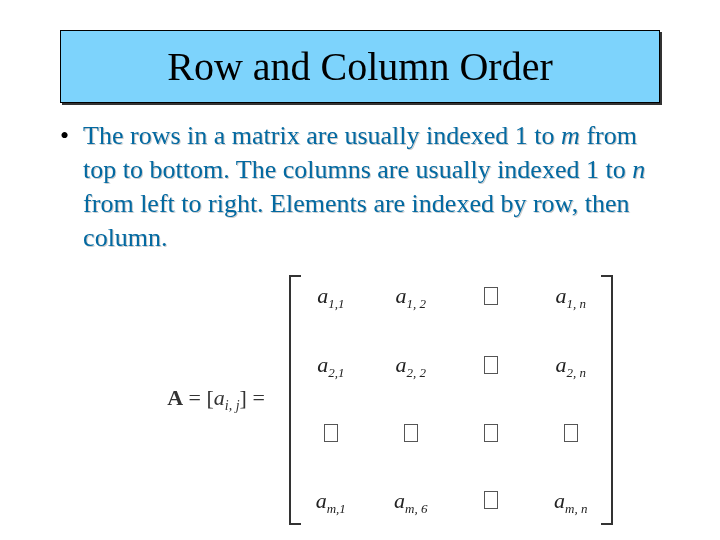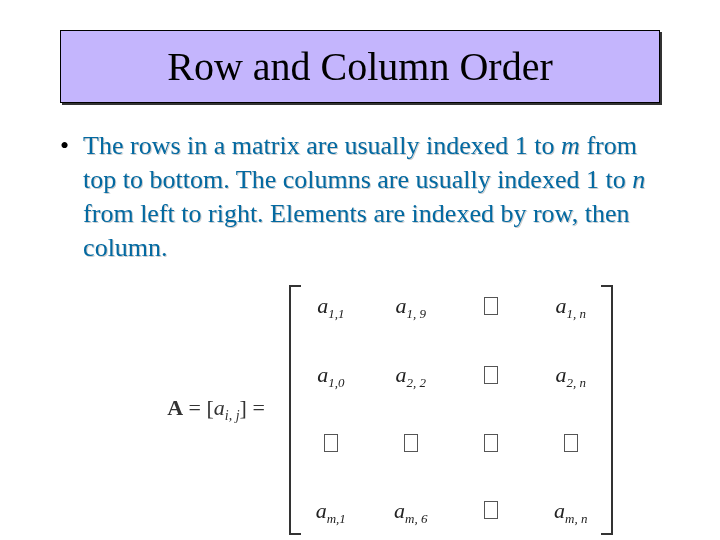--- a/index.html
+++ b/index.html
@@ -11,25 +11,25 @@
     position: relative;
     overflow: hidden;
   }
   .slide {
     width: 720px;
     height: 540px;
     position: relative;
     padding: 30px 40px;
   }
   .title-box {
-    background: #c4b5fd;
+    background: #7dd3fc;
     border: 1px solid #000;
     box-shadow: 2px 2px 0 #333;
     padding: 12px 20px;
-    margin: 0 auto 26px auto;
+    margin: 0 auto 16px auto;
     width: 600px;
     text-align: center;
   }
   .title {
     font-size: 40px;
     font-weight: normal;
     color: #000;
   }
   .bullet-row {
     display: flex;
@@ -135,25 +135,25 @@
 
   <div class="formula">
     <span class="lhs">
       <span class="bold">A</span><span> = [</span><span class="ital">a</span><span class="sub">i, j</span><span>] =</span>
     </span>
     <div class="matrix">
       <div class="bracket left"></div>
       <div class="mgrid">
 
         <span class="cell"><span>a</span><span class="sub">1,1</span></span>
-        <span class="cell"><span>a</span><span class="sub">1, 9</span></span>
+        <span class="cell"><span>a</span><span class="sub">1, 2</span></span>
         <span class="cell"><span class="placeholder"></span></span>
         <span class="cell"><span>a</span><span class="sub">1, n</span></span>
 
-        <span class="cell"><span>a</span><span class="sub">1,0</span></span>
+        <span class="cell"><span>a</span><span class="sub">2,1</span></span>
         <span class="cell"><span>a</span><span class="sub">2, 2</span></span>
         <span class="cell"><span class="placeholder"></span></span>
         <span class="cell"><span>a</span><span class="sub">2, n</span></span>
 
         <span class="cell"><span class="placeholder"></span></span>
         <span class="cell"><span class="placeholder"></span></span>
         <span class="cell"><span class="placeholder"></span></span>
         <span class="cell"><span class="placeholder"></span></span>
 
         <span class="cell"><span>a</span><span class="sub">m,1</span></span>

